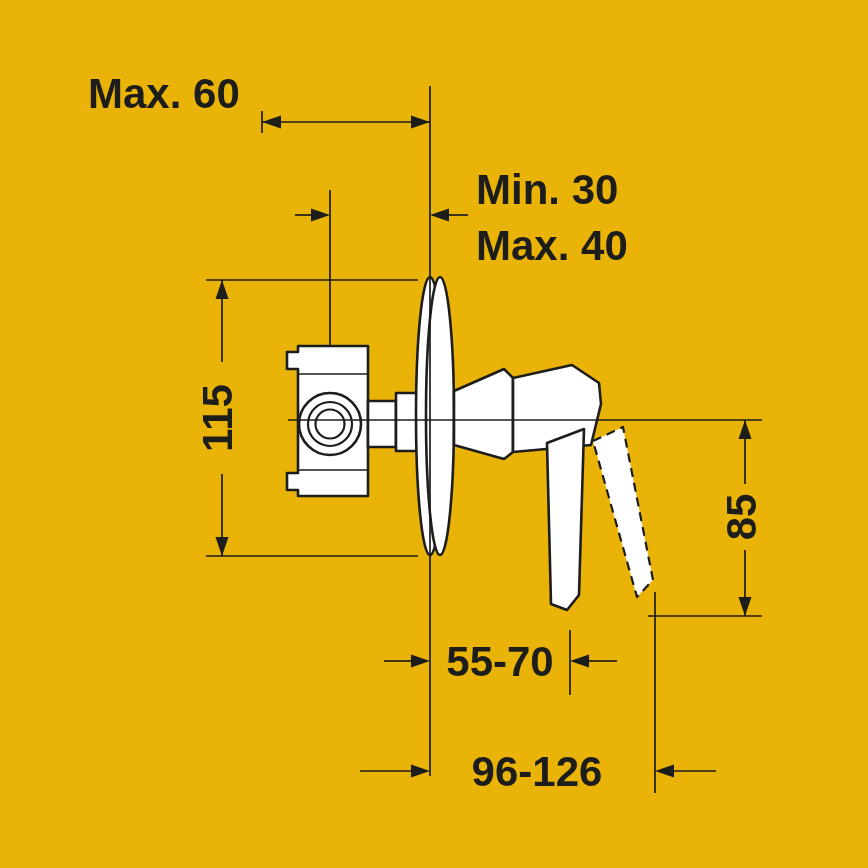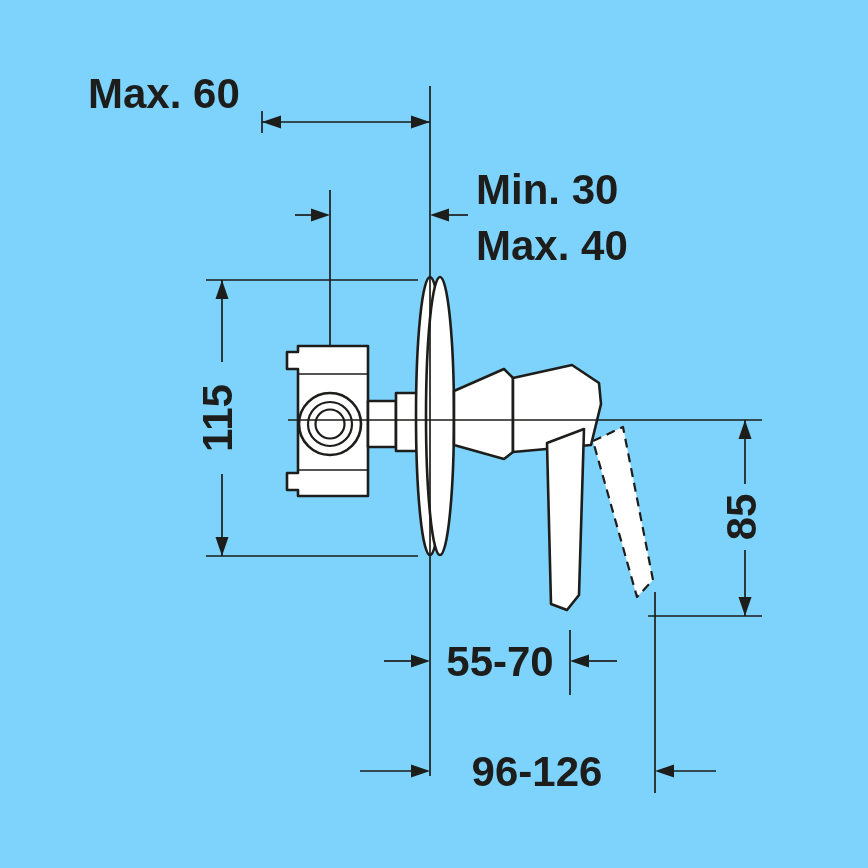--- a/index.html
+++ b/index.html
@@ -3,21 +3,21 @@
 <meta charset="utf-8">
 <style>
   html, body {
     margin: 0;
     padding: 0;
     background: #ffffff;
   }
   .page {
     width: 868px;
     height: 868px;
-    background: #7dd3fc;
+    background: #eab308;
     position: relative;
     overflow: hidden;
     font-family: "Liberation Sans", "DejaVu Sans", sans-serif;
   }
   svg { display: block; }
   .dim-label {
     font-family: "Liberation Sans", "DejaVu Sans", sans-serif;
     font-weight: bold;
     font-size: 42px;
     fill: #1d1d1b;

